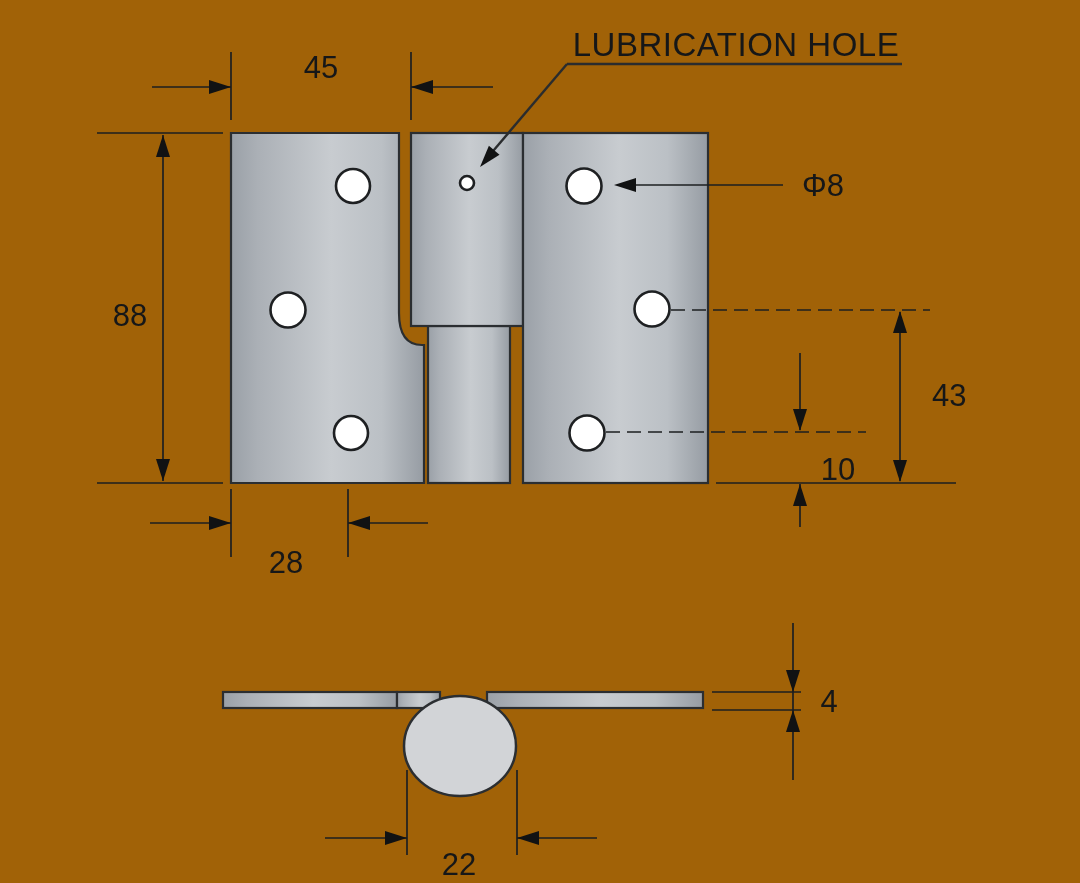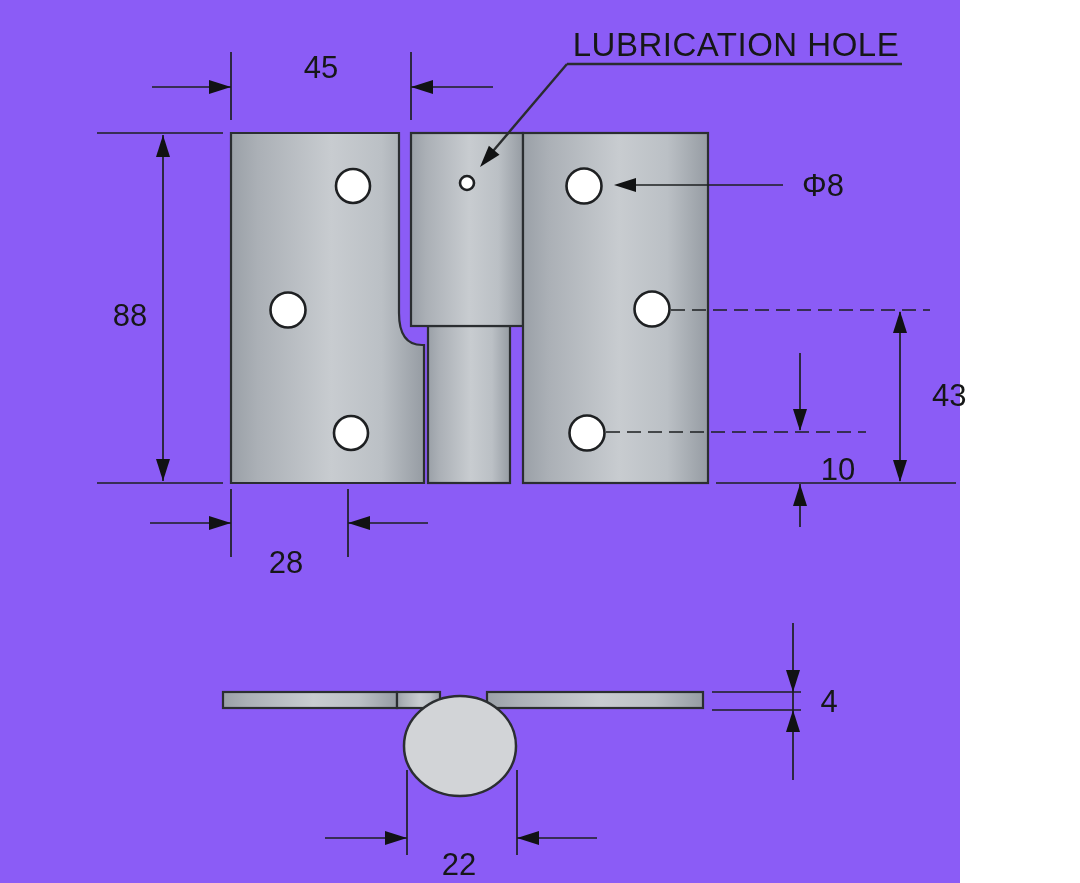--- a/index.html
+++ b/index.html
@@ -6,23 +6,23 @@
     margin: 0;
     padding: 0;
     background: #ffffff;
     width: 1080px;
     height: 883px;
     overflow: hidden;
     font-family: "Liberation Sans", sans-serif;
   }
   .stage {
     position: relative;
-    width: 960px;
+    width: 1080px;
     height: 883px;
-    background: #8b5cf6;
+    background: #a16207;
   }
   svg { display: block; }
   .plate {
     stroke: #2b2e31;
     stroke-width: 2.2;
     fill: url(#plateGrad);
   }
   .bar {
     stroke: #2b2e31;
     stroke-width: 2.2;

